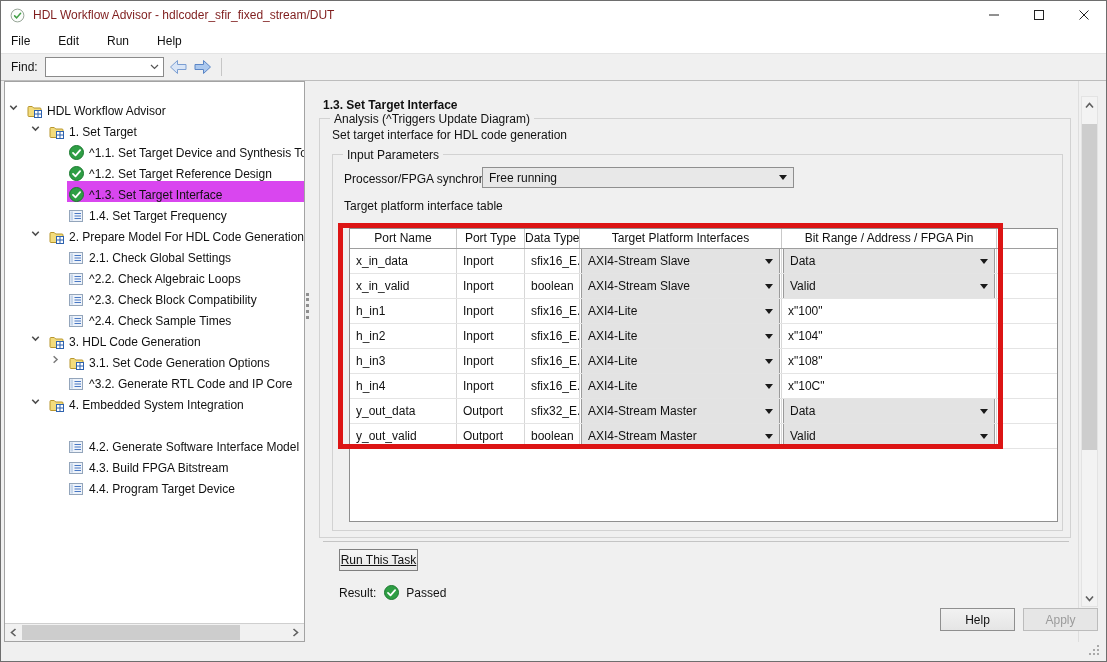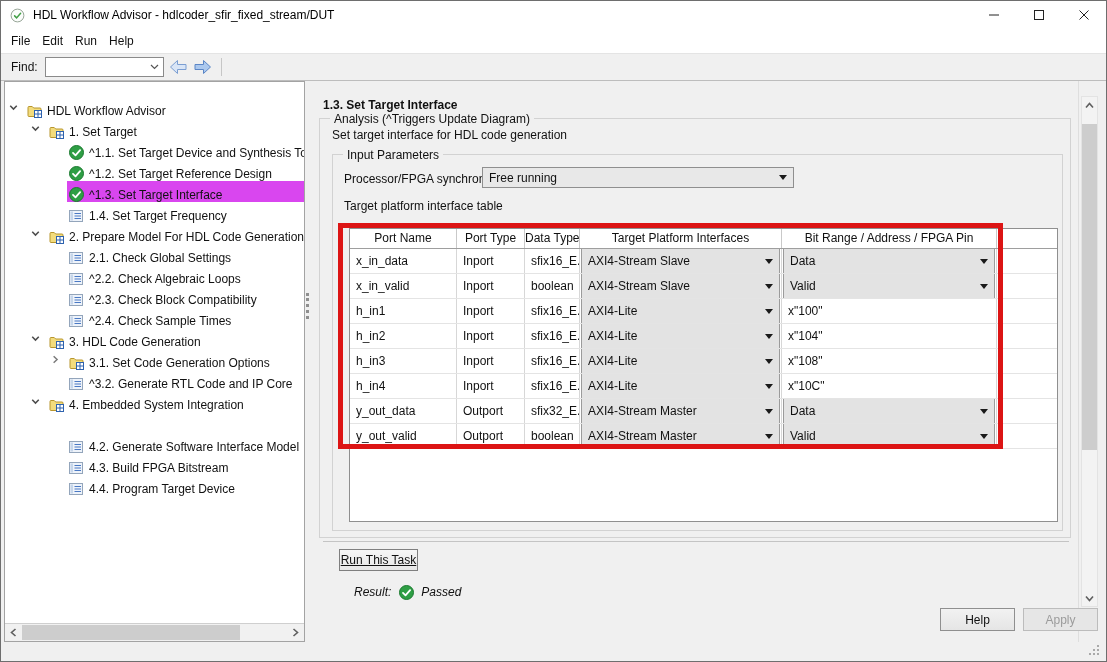--- a/index.html
+++ b/index.html
@@ -4,24 +4,24 @@
 <style>
   html,body{margin:0;padding:0;background:#ffffff;}
   .window{
     position:relative;width:1107px;height:662px;box-sizing:border-box;
     border:1px solid #6e6e6e;background:#f0f0f0;overflow:hidden;
     font-family:"Liberation Sans",sans-serif;font-size:12px;color:#111;
   }
   
   .titlebar{position:absolute;left:0;top:0;width:100%;height:28px;background:#fff;display:flex;align-items:center;}
   .app-icon{margin:0 8px 0 9px;display:flex;}
-  .title-text{flex:1;font-size:12px;color:#000000;white-space:nowrap;}
+  .title-text{flex:1;font-size:12px;color:#7f1d1d;white-space:nowrap;}
   .win-btn{width:45px;height:28px;display:flex;align-items:center;justify-content:center;cursor:default;}
   
-  .menubar{position:absolute;left:0;top:28px;width:100%;height:24px;background:#fff;display:flex;align-items:center;padding-left:10px;gap:12px;box-sizing:border-box;}
+  .menubar{position:absolute;left:0;top:28px;width:100%;height:24px;background:#fff;display:flex;align-items:center;padding-left:10px;gap:28px;box-sizing:border-box;}
   .menu-item{color:#111;}
   
   .findbar{position:absolute;left:0;top:52px;width:100%;height:27px;background:#f0f0f0;border-top:1px solid #e4e4e4;display:flex;align-items:center;box-sizing:border-box;}
   .find-label{margin-left:10px;margin-right:7px;}
   .find-combo{width:119px;height:20px;background:#fff;border:1px solid #8a8a8a;display:flex;align-items:center;box-sizing:border-box;}
   .find-input{flex:1;border:none;outline:none;height:16px;font:inherit;padding:0 3px;background:transparent;min-width:0;}
   .combo-chevron{width:16px;display:flex;align-items:center;justify-content:center;}
   .nav-arrow{margin-left:5px;display:flex;align-items:center;}
   .find-sep{width:1px;height:18px;background:#c6c6c6;margin-left:9px;}
   .main-topline{position:absolute;left:0;top:79px;width:100%;height:1px;background:#bdbdbd;}
@@ -68,21 +68,21 @@
   .trc.c2{width:55px;}
   .trc.c3{width:202px;}
   .trc.c4{width:215px;}
   .trr .trc.cdd{padding:1px;}
   .dd{flex:1;height:20px;background:#e3e3e3;border:1px solid #9b9b9b;display:flex;align-items:center;padding:12px 6px;box-sizing:border-box;min-width:0;}
   .dd-t{flex:1;overflow:hidden;white-space:nowrap;}
   .dd-a{width:0;height:0;border-left:4px solid transparent;border-right:4px solid transparent;border-top:5px solid #1a1a1a;flex:none;}
   .red-box{position:absolute;left:337px;top:222px;width:665px;height:226px;border:5px solid #dc1414;box-sizing:border-box;pointer-events:none;z-index:20;}
   .separator{position:absolute;left:322px;top:540px;width:746px;height:1px;background:#c4c4c4;}
   .run-btn{position:absolute;left:338px;top:548px;width:79px;height:22px;background:linear-gradient(#f6f6f6,#e7e7e7);border:1px solid #7f7f7f;box-sizing:border-box;display:flex;align-items:center;justify-content:center;text-decoration:underline;}
-  .result-row{position:absolute;left:353px;top:584px;display:flex;align-items:flex-start;font-style:italic;}
+  .result-row{position:absolute;left:338px;top:584px;display:flex;align-items:center;}
   .result-label{margin-right:8px;}
   .result-icon{display:flex;margin-right:7px;}
   
   .vline{position:absolute;left:1077px;top:80px;width:1px;height:561px;background:#dedede;}
   .v-scroll{position:absolute;left:1080px;top:95px;width:17px;height:511px;background:#f3f3f3;border:1px solid #e3e3e3;box-sizing:border-box;}
   .v-btn{position:absolute;left:0;width:15px;height:16px;display:flex;align-items:center;justify-content:center;}
   .v-btn.up{top:0;}
   .v-btn.down{bottom:0;}
   .v-thumb{position:absolute;left:0;top:27px;width:15px;height:326px;background:#cdcdcd;}
   

